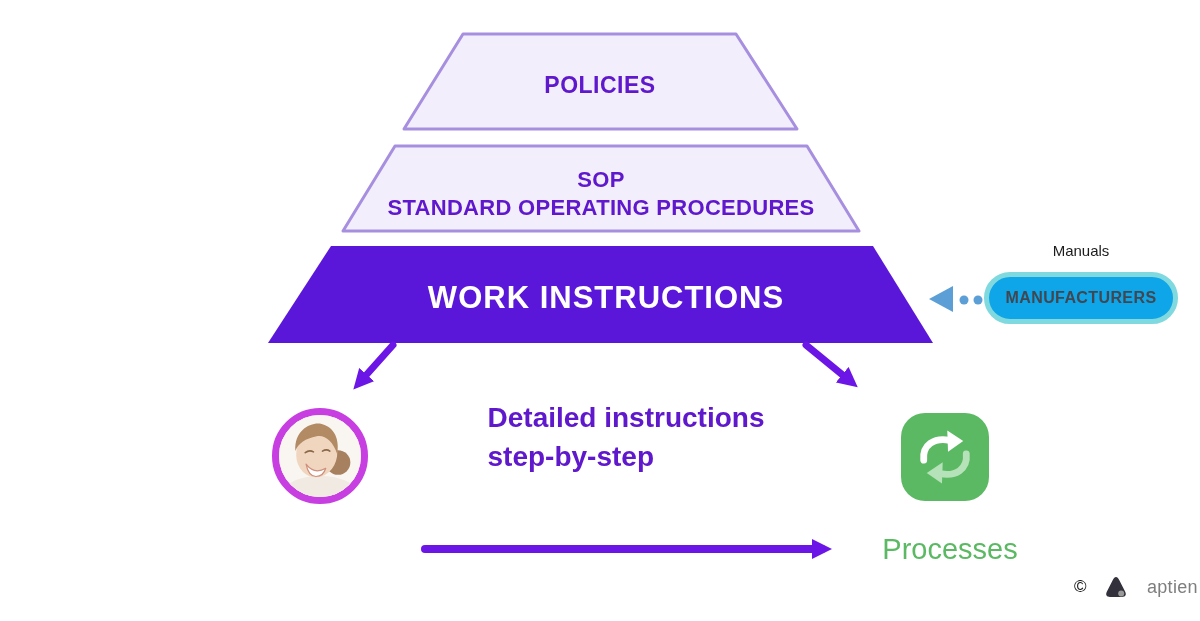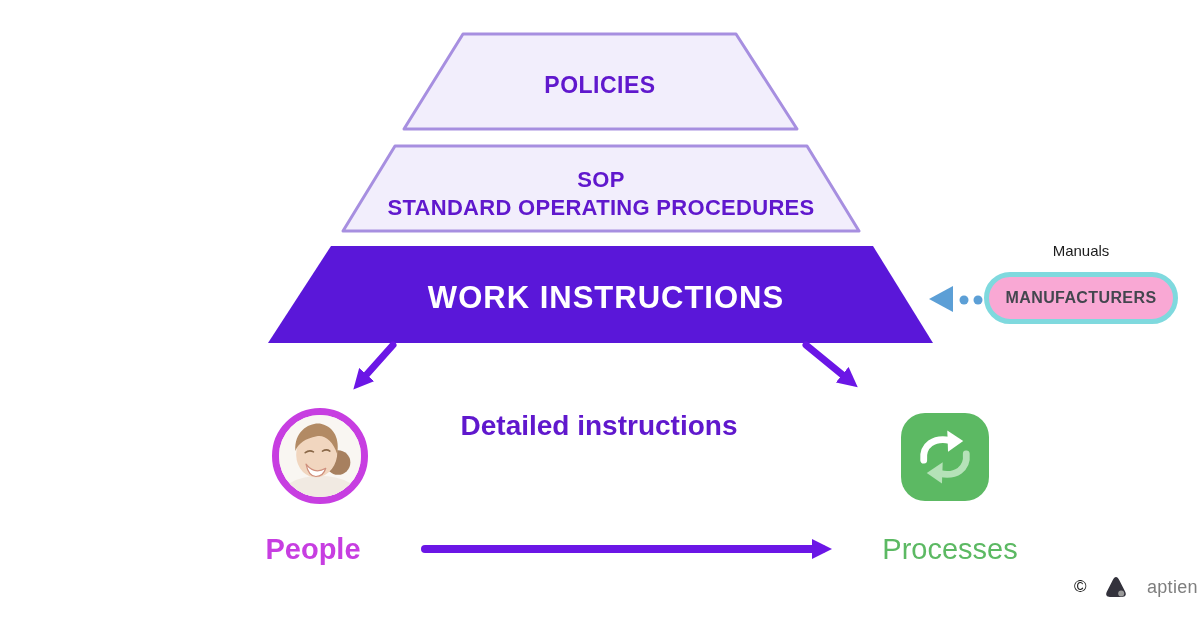--- a/index.html
+++ b/index.html
@@ -16,31 +16,31 @@
   .policies-label   { left:600px; top:72px;  font-size:23px; letter-spacing:0.5px; }
   .sop-label        { left:601px; top:166px; font-size:22px; line-height:28px; letter-spacing:0.3px; }
   .wi-label         { left:606px; top:280px; font-size:31px; letter-spacing:1px; color:#fff;text-align:right; }
 
   .manuals-label {
     position:absolute; left:1081px; top:242px; transform:translateX(-50%);
     color:var(--manualsText); font-size:15px; white-space:nowrap;
   }
   .pill {
     position:absolute; left:984px; top:272px; width:194px; height:52px;
-    box-sizing:border-box; background:#f9a8d4; border:5px solid var(--teal);
+    box-sizing:border-box; background:#0ea5e9; border:5px solid var(--teal);
     border-radius:28px; display:flex; align-items:center; justify-content:center;
   }
   .pill span {
     color:var(--pillText); font-weight:700; font-size:16px; letter-spacing:0.4px; white-space:nowrap;
   }
 
   .description {
-    position:absolute; left:599px; top:398px; transform:translateX(-50%);
+    position:absolute; left:626px; top:398px; transform:translateX(-50%);
     color:var(--purpleText); font-weight:700; font-size:28px; line-height:39px;
-    text-align:left; white-space:nowrap;margin-top:8px;
+    text-align:left; white-space:nowrap;
   }
 
   .avatar {
     position:absolute; left:272px; top:408px; width:96px; height:96px;
     box-sizing:border-box; border:7px solid var(--magenta); border-radius:50%;
     overflow:hidden; background:#f9f6f2;
   }
   .avatar svg { display:block; width:82px; height:82px; }
 
   .proc-icon {
@@ -109,20 +109,21 @@
   <div class="tier-label wi-label">WORK INSTRUCTIONS</div>
 
   <div class="manuals-label">Manuals</div>
 
   <div class="pill">
     <span>MANUFACTURERS</span>
   </div>
 
   <div class="description">
     <div>Detailed instructions</div>
+    <div>step-by-step</div>
   </div>
 
   <div class="avatar">
     <svg viewBox="0 0 100 100">
       <rect x="0" y="0" width="100" height="100" fill="#f9f6f2"></rect>
       <ellipse cx="50" cy="102" rx="50" ry="28" fill="#f1eae2"></ellipse>
       <circle cx="72" cy="58" r="15" fill="#a7805f"></circle>
       <ellipse cx="46" cy="47" rx="25" ry="29" fill="#f1d6bf" transform="rotate(8 46 47)"></ellipse>
       <path d="M20 44 C18 18 40 8 52 11 C68 15 74 30 71 48 C66 32 56 24 46 26 C32 29 24 34 20 44 Z" fill="#b28a64"></path>
       <path d="M32 46 q5 -4 10 -1" stroke="#8a6848" stroke-width="2" fill="none" stroke-linecap="round"></path>
@@ -133,21 +134,20 @@
 
   <div class="proc-icon">
     <svg viewBox="0 0 100 100">
       <path d="M22 54 C20 34 36 24 56 28" fill="none" stroke="#ffffff" stroke-width="9" stroke-linecap="round"></path>
       <polygon points="53,15 74,29 54,43" fill="#ffffff"></polygon>
       <path d="M78 46 C80 66 64 76 44 72" fill="none" style="stroke:var(--greenLight)" stroke-width="9" stroke-linecap="round"></path>
       <polygon points="47,57 26,71 46,85" style="fill:var(--greenLight)"></polygon>
     </svg>
   </div>
 
-  <div class="people-label">People</div>
 
   <div class="processes-label">Processes</div>
 
   <div class="copyright">©</div>
 
   <svg class="brand-logo" viewBox="0 0 26 26">
     <path d="M13 3 C14.2 3 15.2 4 16.2 6 L22.2 17.8 C23.8 21 22.2 23 19 23 L7 23 C3.8 23 2.2 21 3.8 17.8 L9.8 6 C10.8 4 11.8 3 13 3 Z" style="fill:var(--logoDark)"></path>
     <circle cx="18.2" cy="19.4" r="3" fill="#9a9a9a"></circle>
   </svg>
 

